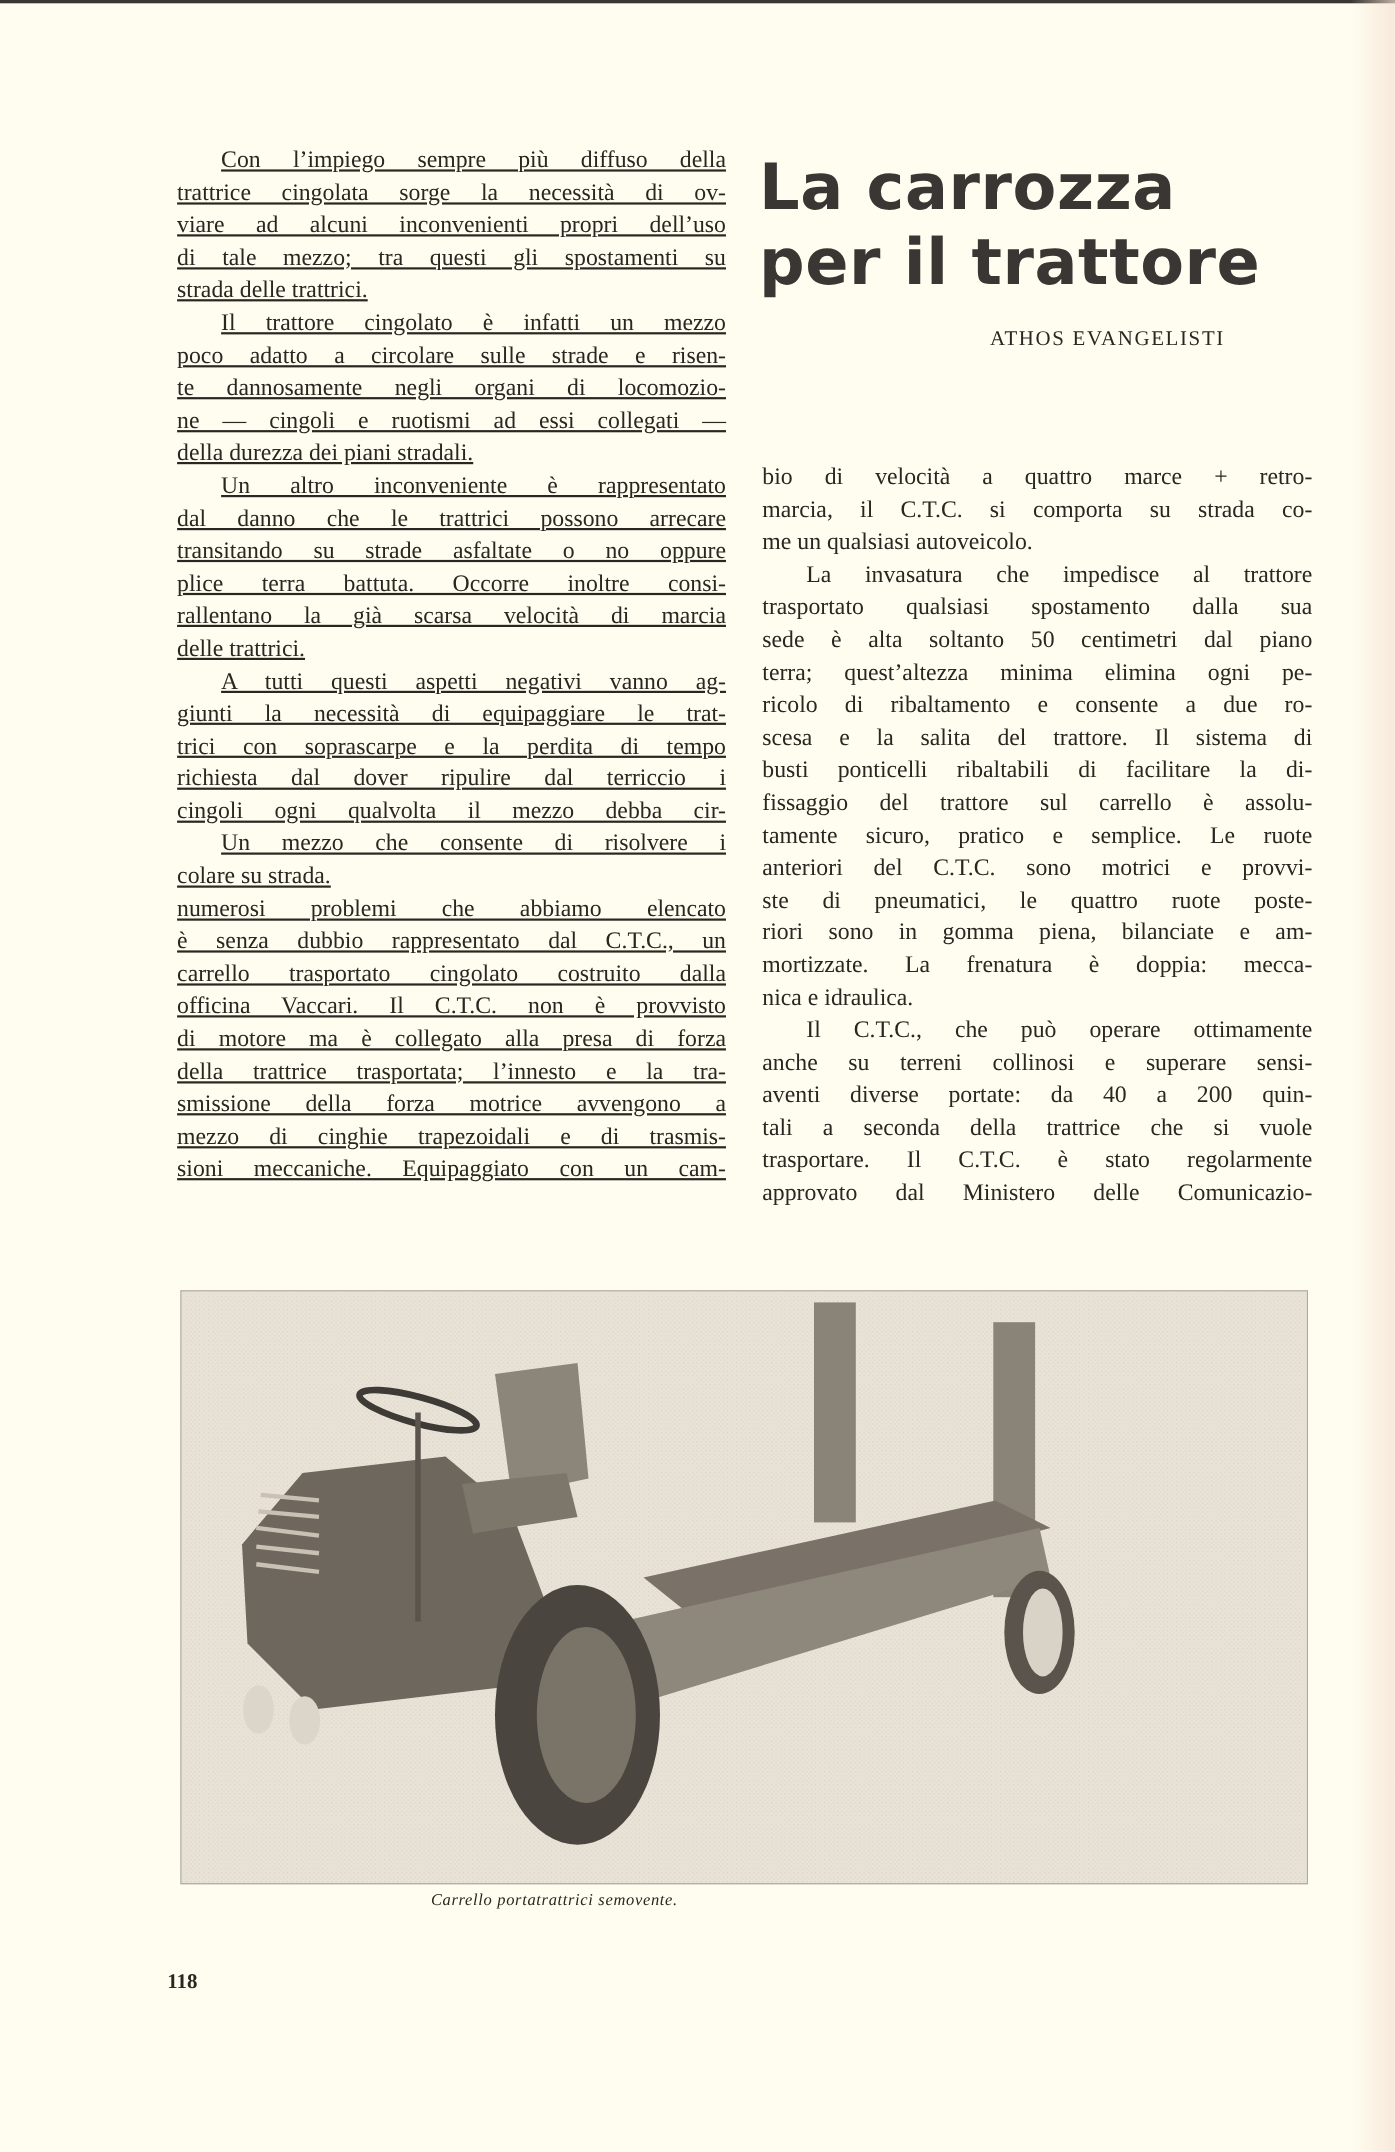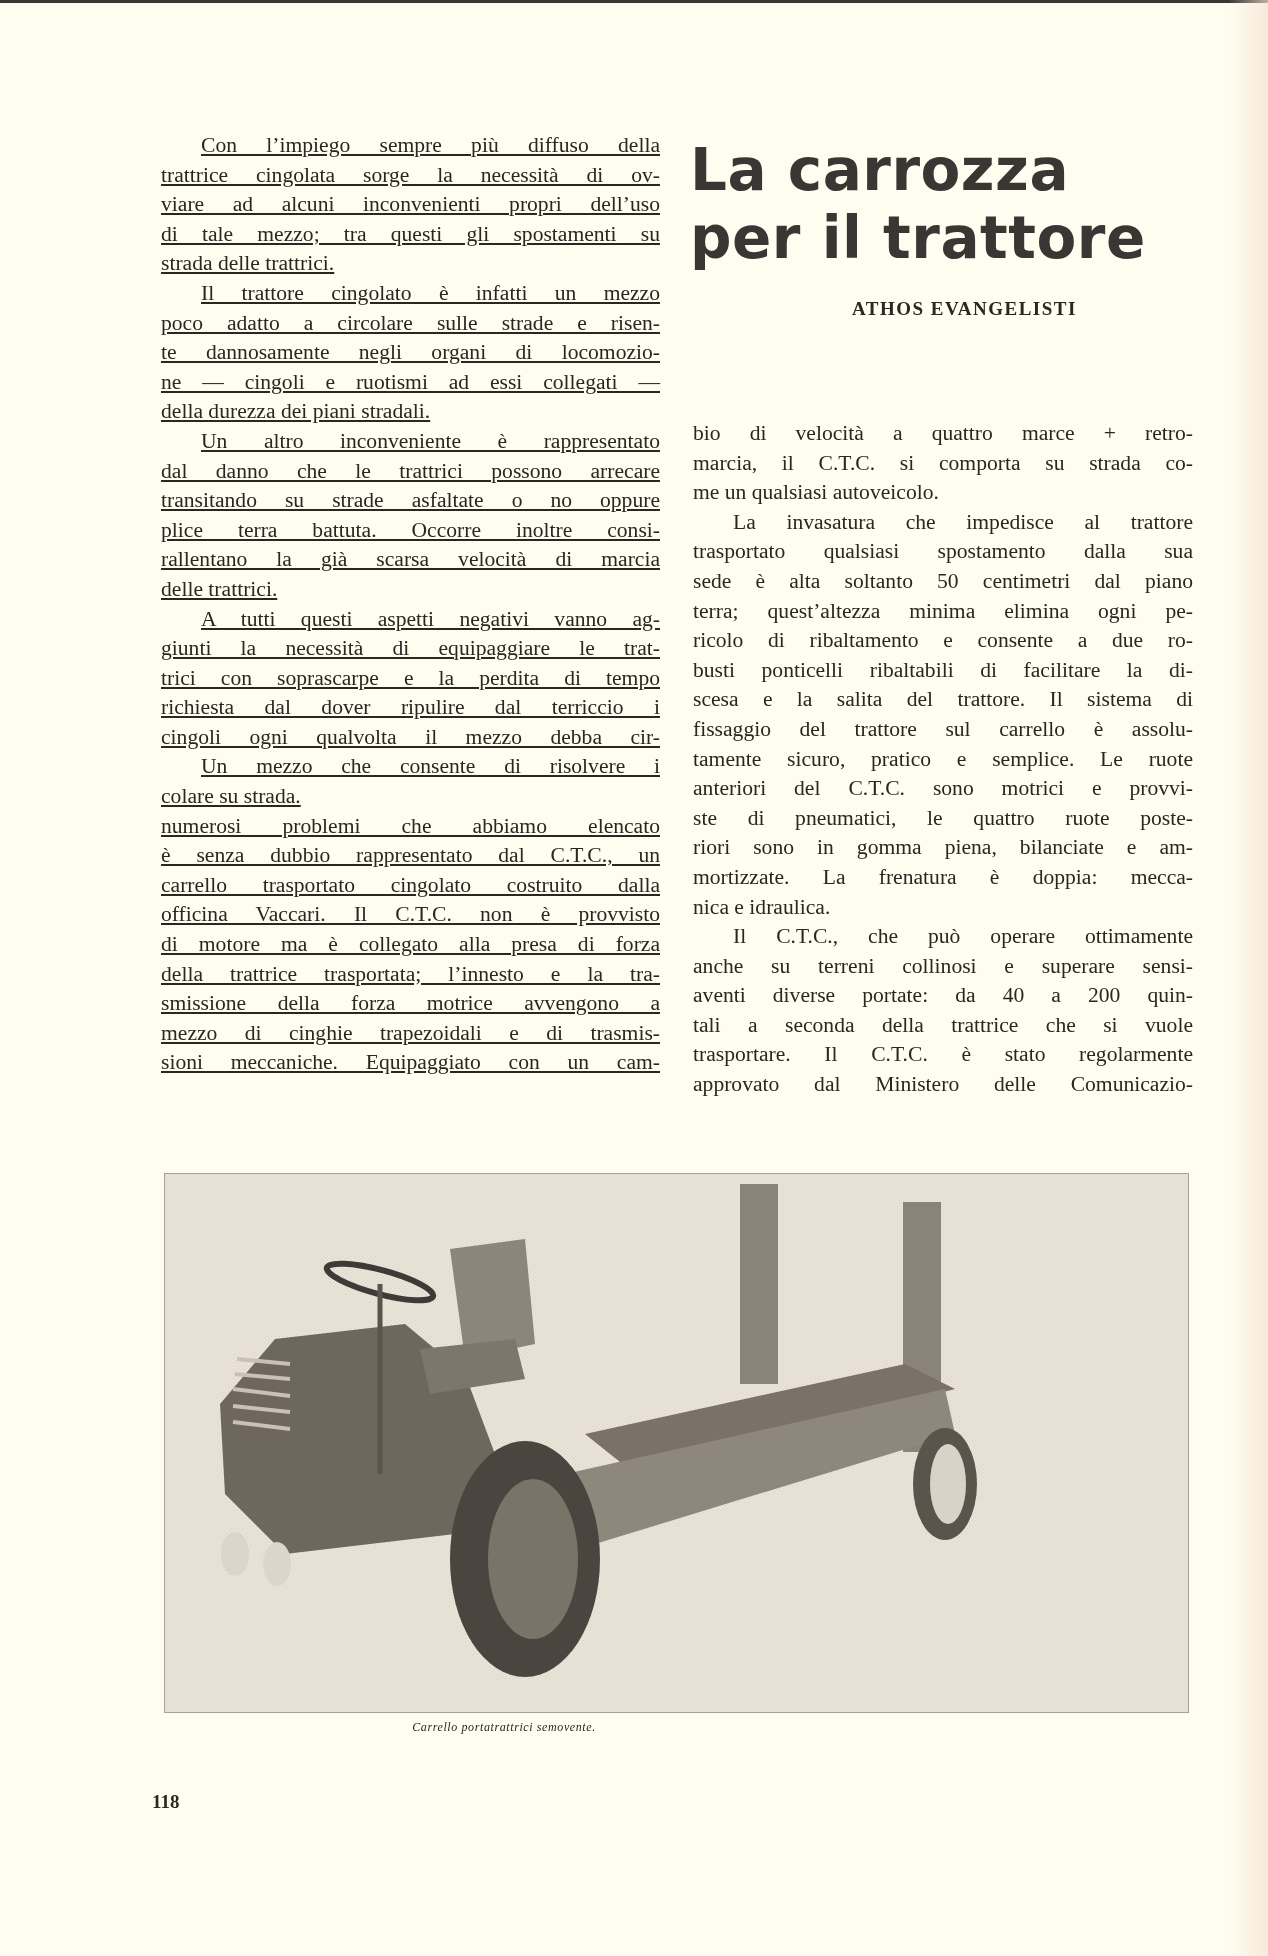--- a/index.html
+++ b/index.html
@@ -14,27 +14,27 @@
     background: linear-gradient(to right, rgba(255,253,240,0), rgba(245,225,210,0.7)); }
   .col { position: absolute; font-size: 21.6px; line-height: 29.6px; text-align: justify; }
   .col .line { display: block; text-align: justify; text-align-last: justify; white-space: nowrap; }
   .col .line.last { text-align-last: left; }
   .col .indent { padding-left: 40px; }
   #col-left { left: 161px; top: 131px; width: 499px; text-decoration: underline; }
   #col-right { left: 693px; top: 419px; width: 500px; }
   .title { position: absolute; left: 690px; top: 136px;
     font-family: "DejaVu Sans", "Liberation Sans", sans-serif; font-weight: bold;
     font-size: 58px; line-height: 68px; color: #3a3634; letter-spacing: 0.5px; }
-  .author { position: absolute; left: 852px; top: 298px;
-    font-family: "Liberation Serif", serif; font-weight: bold; font-size: 19px; letter-spacing: 1.5px; color: #2a2622; }
+  .author { position: absolute; left: 900px; top: 298px;
+    font-family: "Liberation Serif", serif; font-weight: normal; font-size: 19px; letter-spacing: 1.5px; color: #2a2622; }
   .photo { position: absolute; left: 164px; top: 1173px; width: 1023px; height: 538px;
     background: #ece6da; border: 1px solid #a8a296; overflow: hidden; }
   .photo svg { width: 100%; height: 100%; display: block; }
   .caption { position: absolute; left: 0; width: 1008px; top: 1720px; text-align: center;
-    font-style: italic; font-size: 12px; letter-spacing: 0.6px; color: #2a2622; }
+    font-style: italic; font-size: 15px; letter-spacing: 0.6px; color: #2a2622; }
   .page-number { position: absolute; left: 152px; top: 1791px; font-size: 19px; font-weight: bold; color: #2a2622; }
 </style>
 </head>
 <body>
 
 <div class="topline"></div>
 <div class="right-edge"></div>
 
 <div class="title">
   <div>La carrozza</div>
@@ -78,22 +78,22 @@
   </div>
 <div class="col" id="col-right">
     <span class="line">bio di velocità a quattro marce + retro-</span>
     <span class="line">marcia, il C.T.C. si comporta su strada co-</span>
     <span class="line last">me un qualsiasi autoveicolo.</span>
     <span class="line indent">La invasatura che impedisce al trattore</span>
     <span class="line">trasportato qualsiasi spostamento dalla sua</span>
     <span class="line">sede è alta soltanto 50 centimetri dal piano</span>
     <span class="line">terra; quest’altezza minima elimina ogni pe-</span>
     <span class="line">ricolo di ribaltamento e consente a due ro-</span>
+    <span class="line">scesa e la salita del trattore. Il sistema di</span>
     <span class="line">busti ponticelli ribaltabili di facilitare la di-</span>
-    <span class="line">scesa e la salita del trattore. Il sistema di</span>
     <span class="line">fissaggio del trattore sul carrello è assolu-</span>
     <span class="line">tamente sicuro, pratico e semplice. Le ruote</span>
     <span class="line">anteriori del C.T.C. sono motrici e provvi-</span>
     <span class="line">ste di pneumatici, le quattro ruote poste-</span>
     <span class="line">riori sono in gomma piena, bilanciate e am-</span>
     <span class="line">mortizzate. La frenatura è doppia: mecca-</span>
     <span class="line last">nica e idraulica.</span>
     <span class="line indent">Il C.T.C., che può operare ottimamente</span>
     <span class="line">anche su terreni collinosi e superare sensi-</span>
     <span class="line">aventi diverse portate: da 40 a 200 quin-</span>

